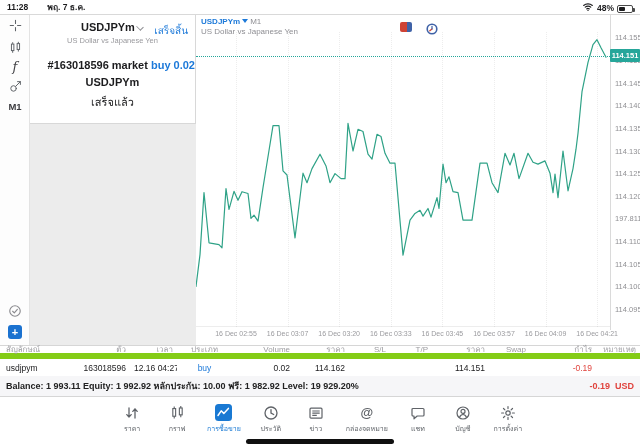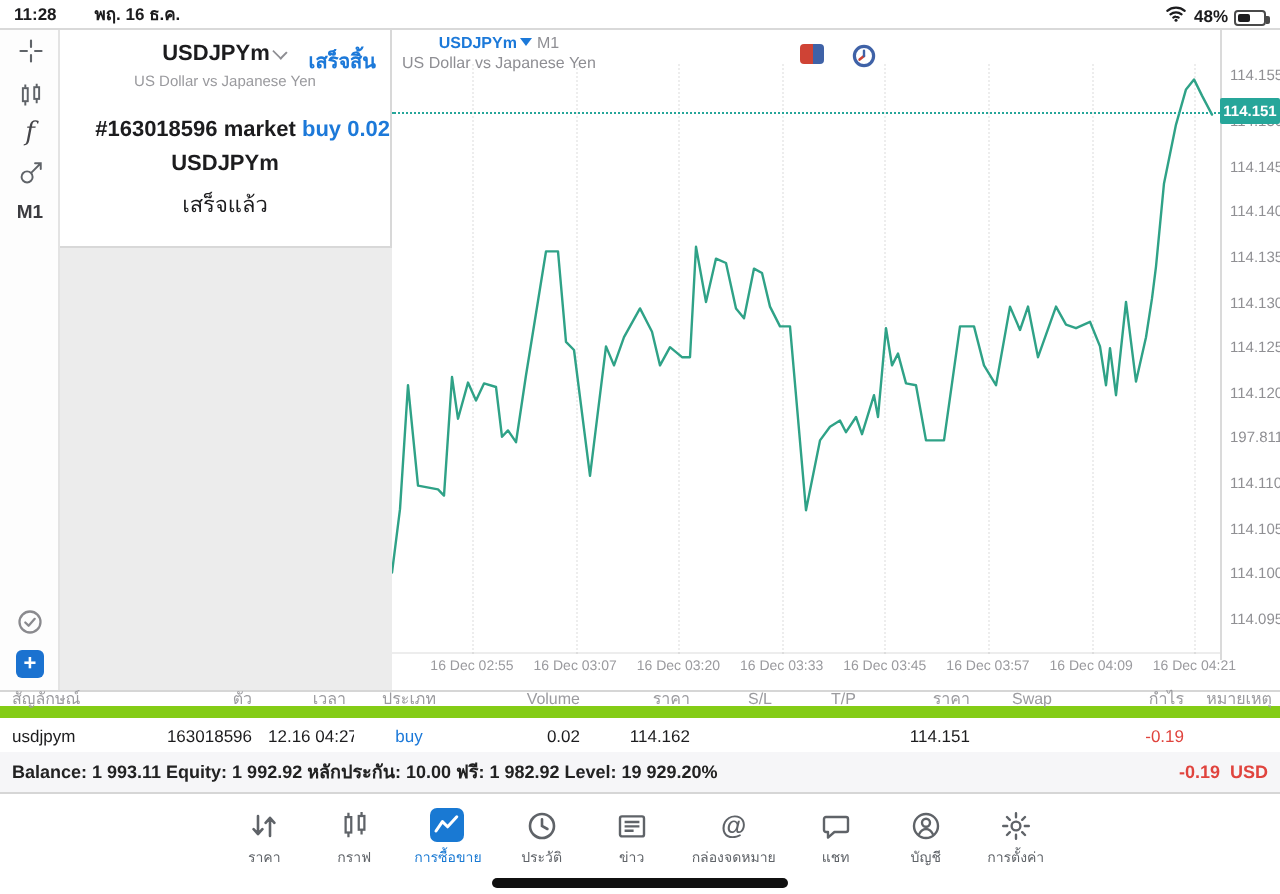--- a/index.html
+++ b/index.html
@@ -28,28 +28,28 @@
 
   
   .order-panel { position:absolute; left:30px; top:15px; width:166px; height:330px; background:#ececec; z-index:10; }
   .order-card { position:absolute; top:0; left:0; width:166px; height:109px; background:#fff;
     border-bottom:1px solid #d8d8d8; border-right:1px solid #d8d8d8; }
   .oc-head { position:absolute; top:6px; left:0; width:100%; text-align:center; font-size:11px; font-weight:bold; }
   .oc-chev { display:inline-block; width:7px; height:7px; position:relative; top:-1px; margin-left:2px; }
   .oc-chev:before { content:""; position:absolute; left:0; top:1px; width:5px; height:5px;
     border-right:1.4px solid #8e8e93; border-bottom:1.4px solid #8e8e93; transform:rotate(45deg) scale(1,.8); }
   .oc-sub { position:absolute; top:21px; left:0; width:100%; text-align:center; font-size:7.5px; color:#9a9a9e; }
-  .oc-done { position:absolute; top:8px; right:7px; font-size:10px; color:#1c79d9; font-weight:700; }
+  .oc-done { position:absolute; top:8px; right:7px; font-size:10px; color:#1c79d9; font-weight:400; }
   .oc-line1 { position:absolute; top:44px; left:0; width:100%; text-align:right; font-size:11px; font-weight:bold; }
   .oc-line1 .buyvol { color:#1c79d9; }
   .oc-line2 { position:absolute; top:61px; left:0; width:100%; text-align:center; font-size:11px; font-weight:bold; }
   .oc-line3 { position:absolute; top:78px; left:0; width:100%; text-align:center; font-size:11px; }
 
   
-  .chart-region { position:absolute; left:196px; top:15px; width:444px; height:330px; background:#fff;text-align:center; }
+  .chart-region { position:absolute; left:196px; top:15px; width:444px; height:330px; background:#fff; }
   .chart-head { position:absolute; left:5px; top:2px; font-size:8px; line-height:10px; }
   .ch-sym { color:#1c79d9; font-weight:bold; }
   .ch-tri { display:inline-block; width:0; height:0; border-left:3px solid transparent; border-right:3px solid transparent;
     border-top:4px solid #1c79d9; margin:0 2px 1px 2px; vertical-align:middle; }
   .ch-tf { color:#8e8e93; }
   .ch-desc { color:#8e8e93; }
   .event-icon-flag { position:absolute; top:7px; left:204px; width:12px; height:10px; border-radius:2px;
     background:linear-gradient(90deg,#cf4335 0 55%,#3f62a7 55% 100%); }
   .plot { position:absolute; left:0; top:17px; width:414px; height:295px; border-bottom:1px solid #ededed; }
   .vline { position:absolute; top:0; height:295px; width:0; border-left:1px dotted rgba(130,130,130,.14); }
@@ -89,21 +89,21 @@
   .home-indicator { position:absolute; left:246px; top:439px; width:148px; height:4.5px; background:#101010; border-radius:3px; }
 </style>
 </head>
 <body>
 
 <div id="app">
 
   <div class="status-bar">
     <div class="status-left">
       <span>11:28</span>
-      <span>พฤ. 16 ธ.ค.</span>
+      <span>พฤ. 7 ธ.ค.</span>
     </div>
     <div class="status-right">
       <span>
         <svg width="12" height="9" viewBox="0 0 16 12" fill="none" stroke="#1c1c1e" stroke-width="1.5" stroke-linecap="round">
           <path d="M2.2 4.6A9 9 0 0 1 8 2.5a9 9 0 0 1 5.8 2.1"></path>
           <path d="M4.3 6.9A5.6 5.6 0 0 1 8 5.5a5.6 5.6 0 0 1 3.7 1.4"></path>
           <path d="M6.2 9.1A2.8 2.8 0 0 1 8 8.5c.7 0 1.3.2 1.8.6"></path>
           <circle cx="8" cy="10.9" r="1" fill="#1c1c1e" stroke="none"></circle>
         </svg>
       </span>

